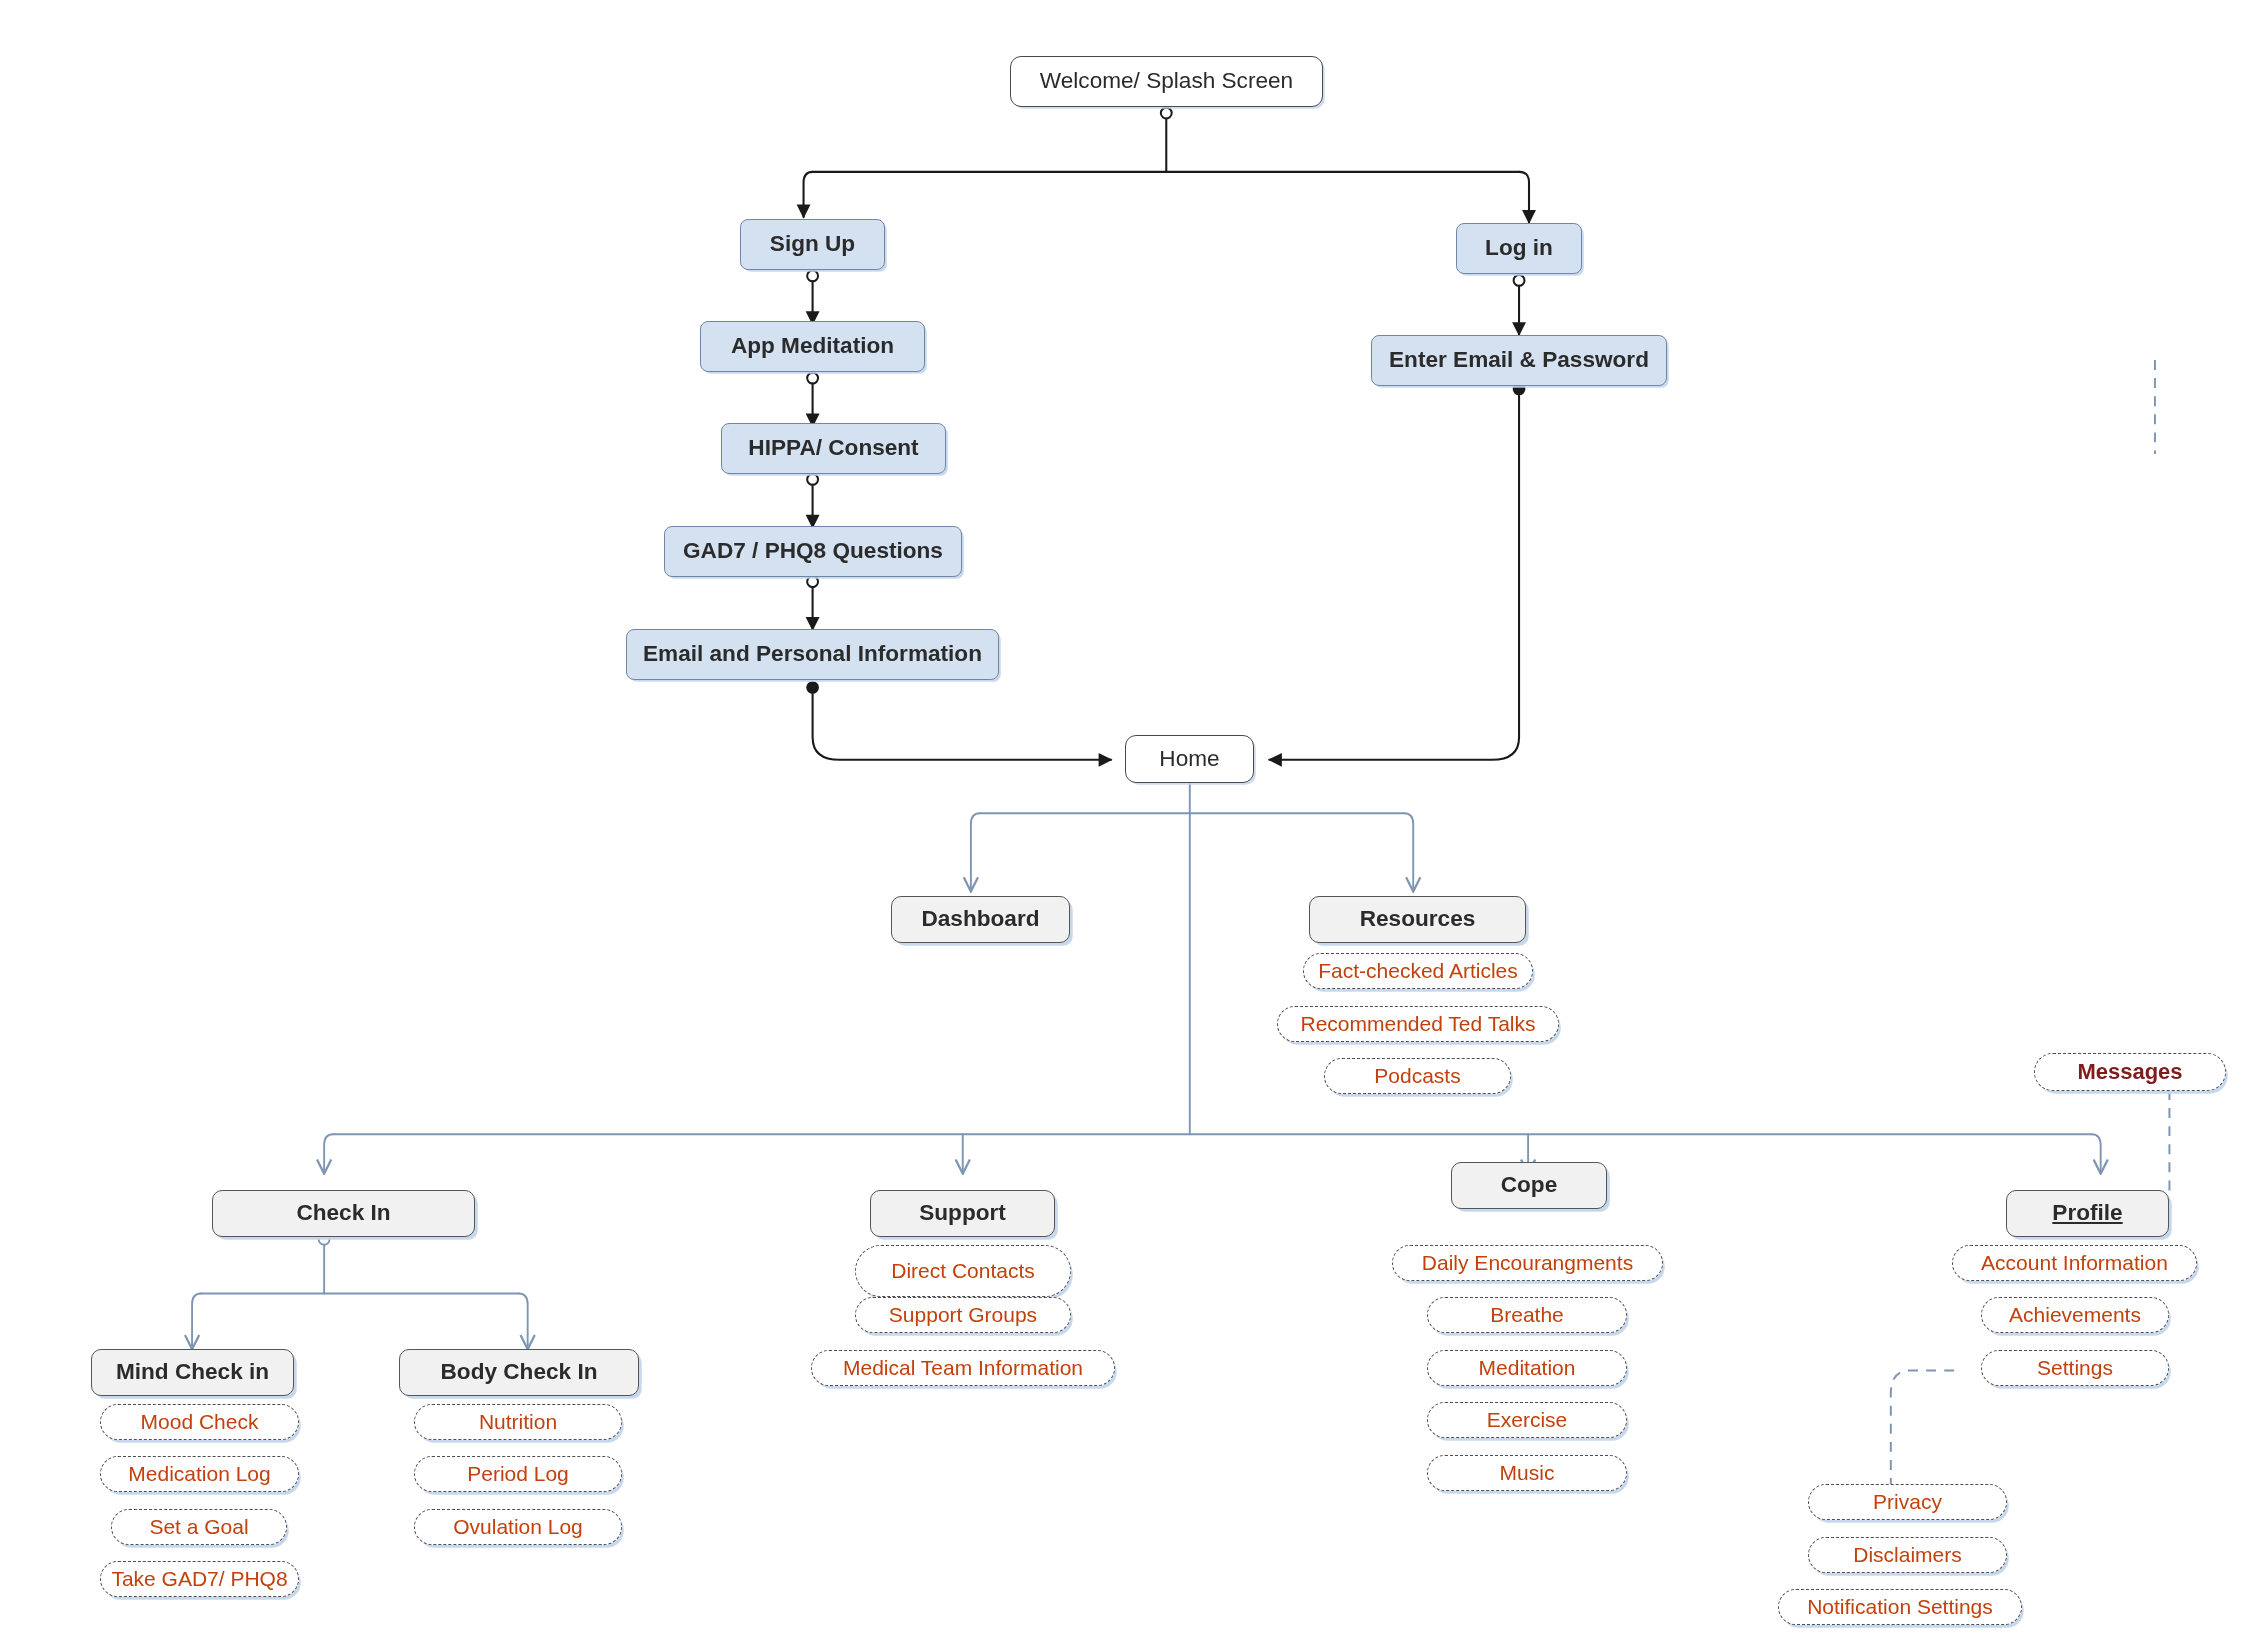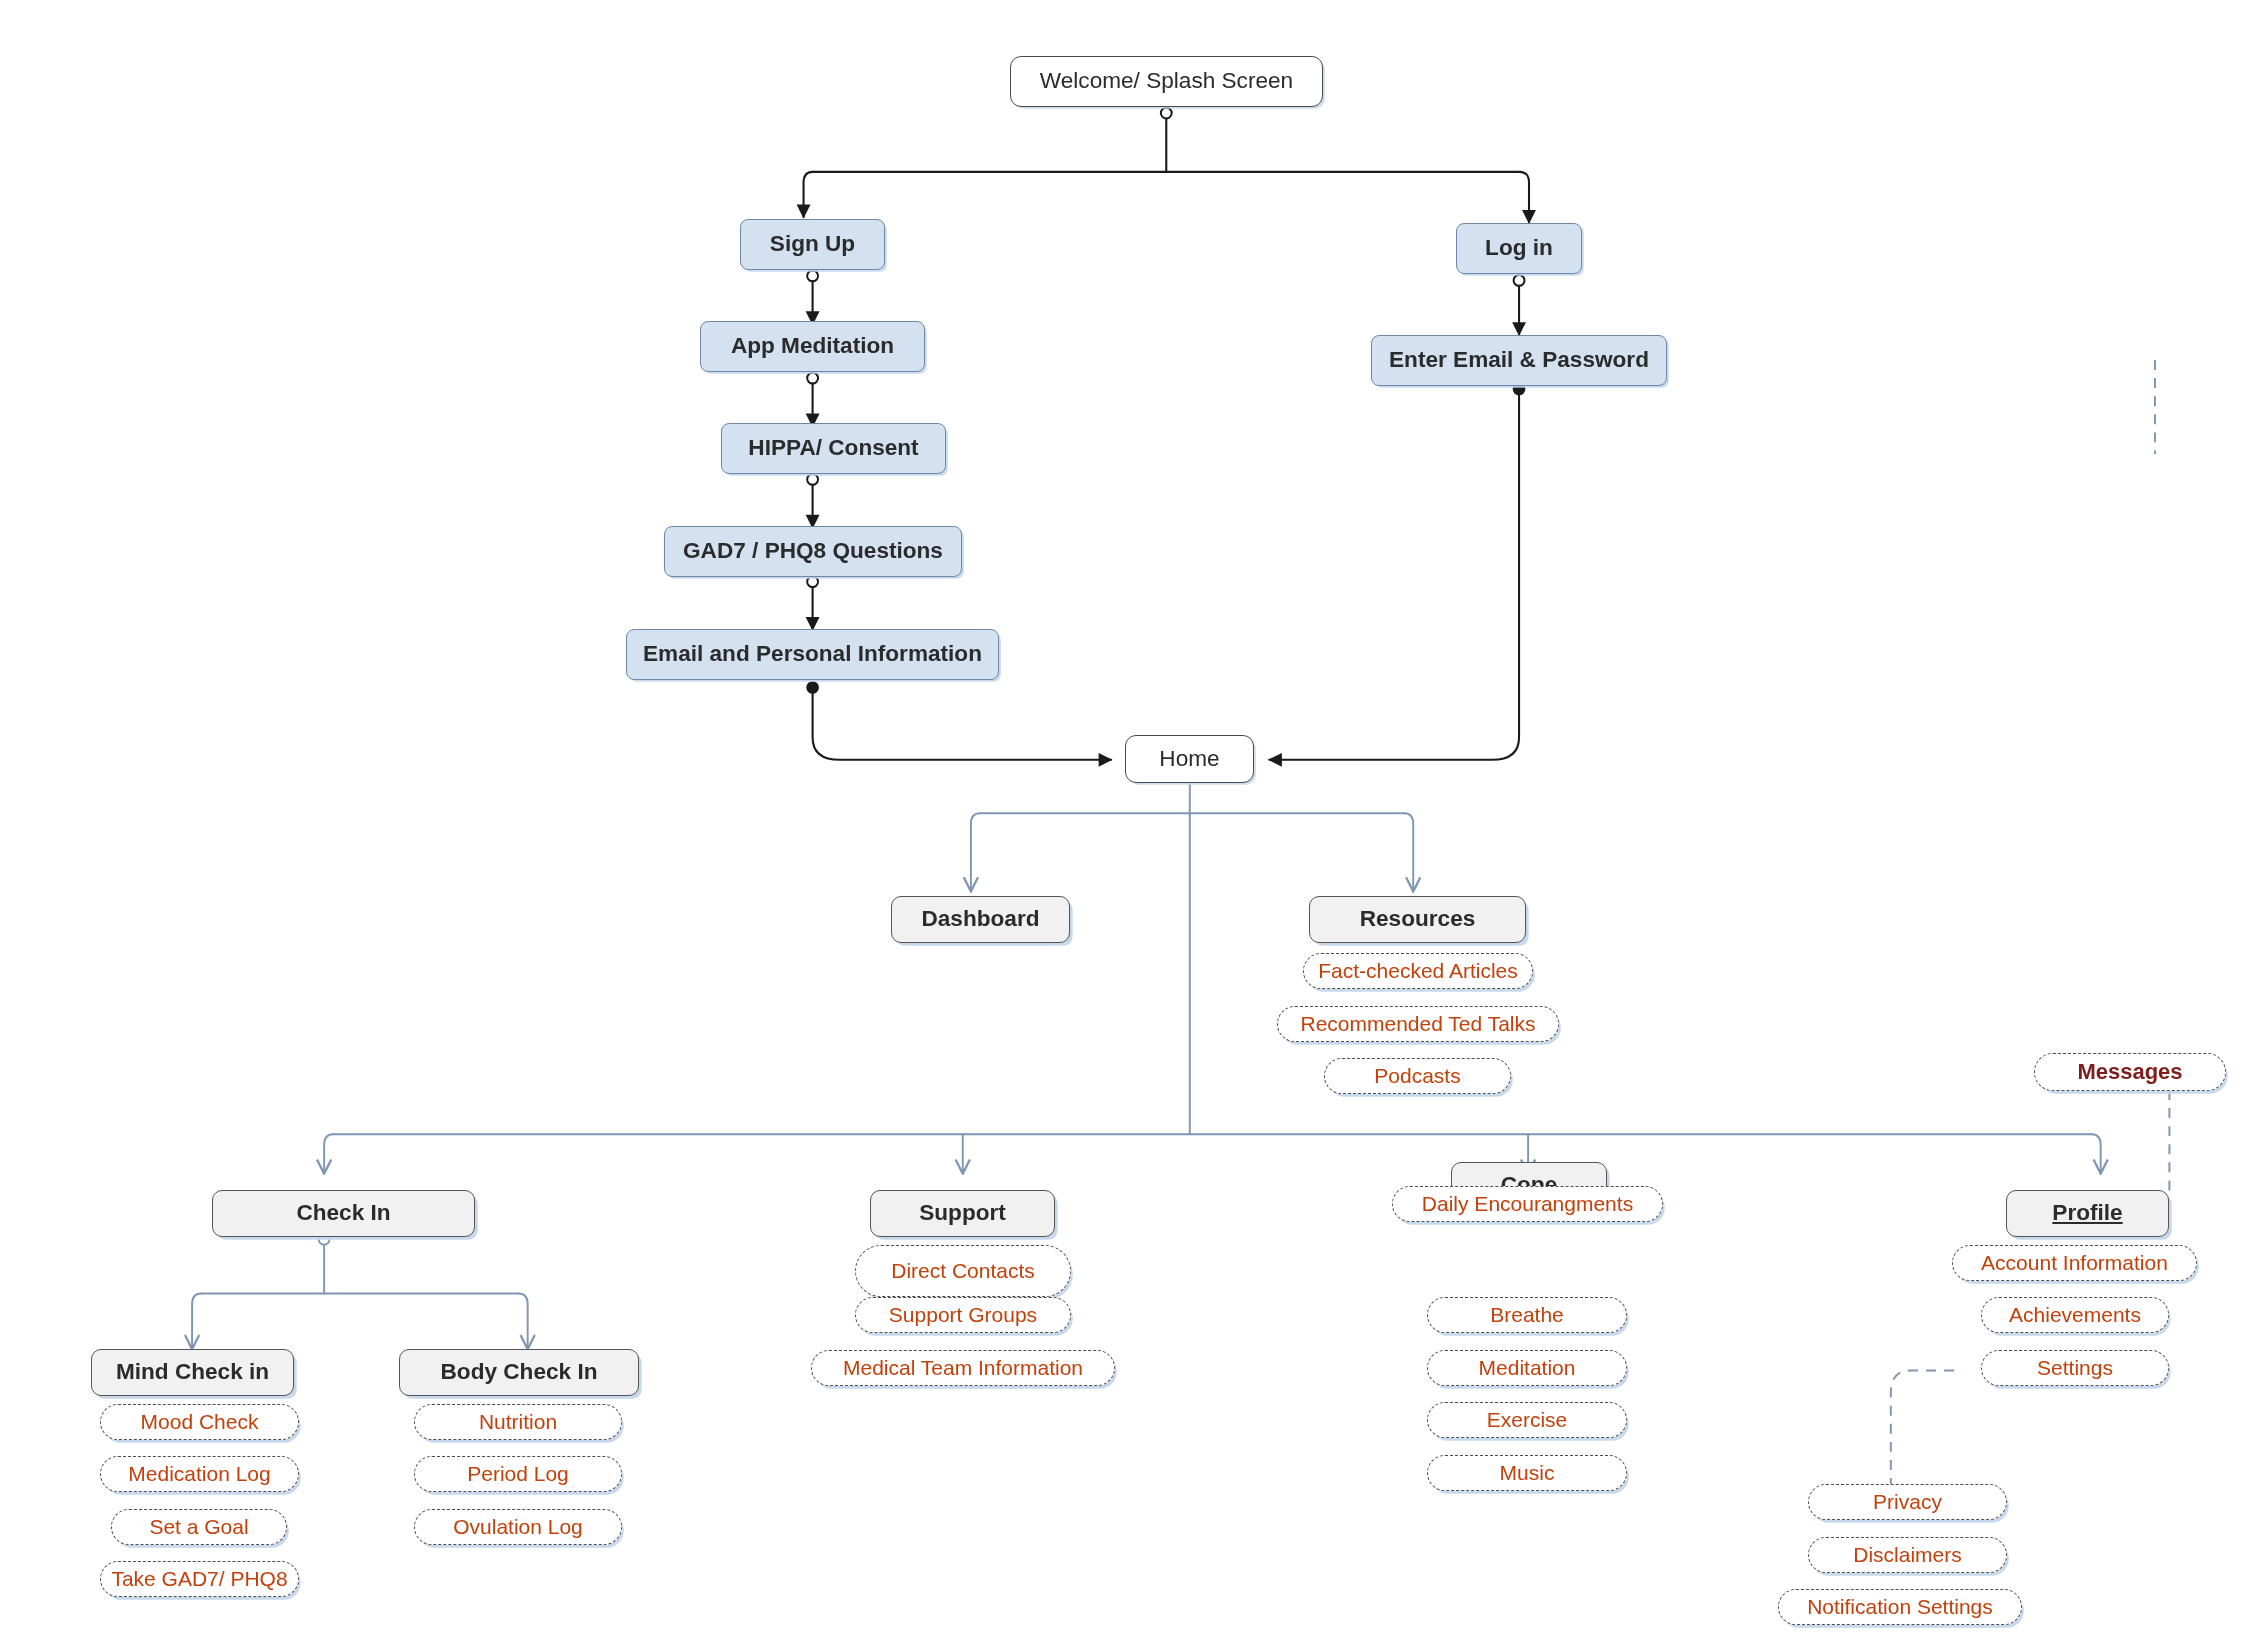--- a/index.html
+++ b/index.html
@@ -230,21 +230,21 @@
   <div class="node n-pill n-sub" style="left:855px;top:1245px;width:216px;height:52px;">
     <span>Direct Contacts</span>
   </div>
   <div class="node n-pill n-sub" style="left:855px;top:1297px;width:216px;height:36px;">
     <span>Support Groups</span>
   </div>
   <div class="node n-pill n-sub" style="left:811px;top:1350px;width:304px;height:36px;">
     <span>Medical Team Information</span>
   </div>
 
-  <div class="node n-pill n-sub" style="left:1392px;top:1186px;width:271px;height:36px;">
+  <div class="node n-pill n-sub" style="left:1392px;top:1245px;width:271px;height:36px;">
     <span>Daily Encourangments</span>
   </div>
   <div class="node n-pill n-sub" style="left:1427px;top:1297px;width:200px;height:36px;">
     <span>Breathe</span>
   </div>
   <div class="node n-pill n-sub" style="left:1427px;top:1350px;width:200px;height:36px;">
     <span>Meditation</span>
   </div>
   <div class="node n-pill n-sub" style="left:1427px;top:1402px;width:200px;height:36px;">
     <span>Exercise</span>

